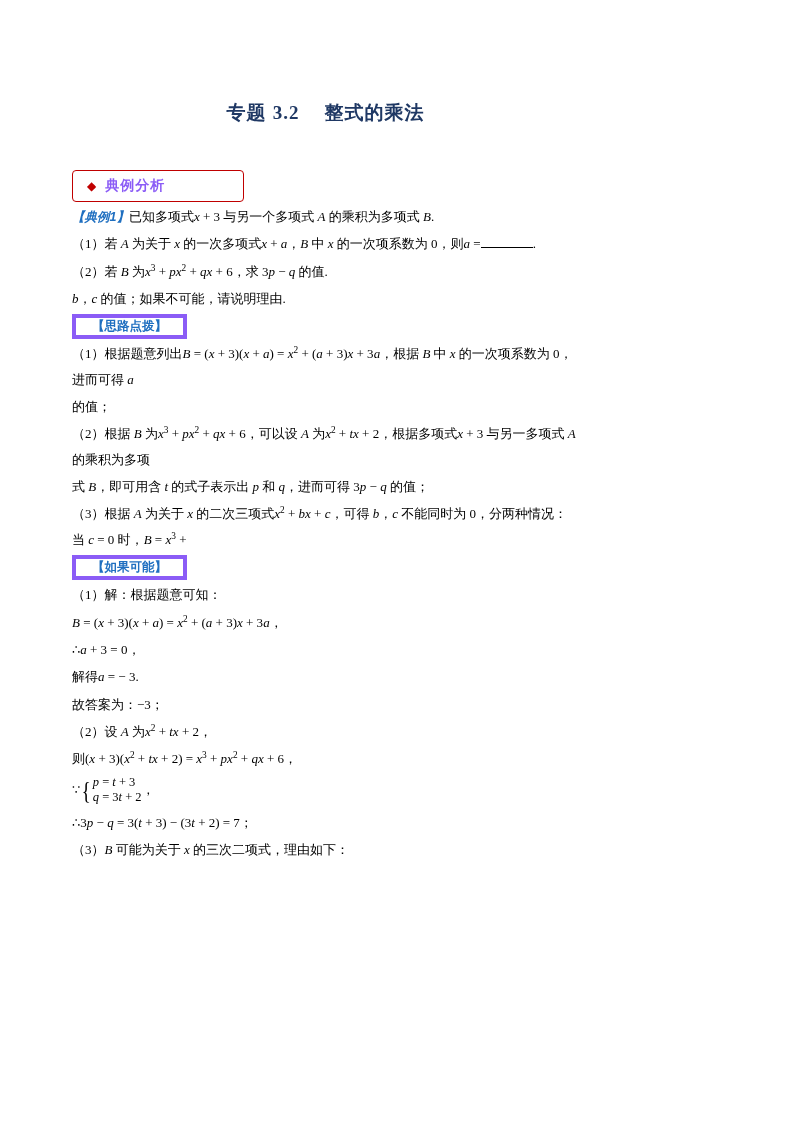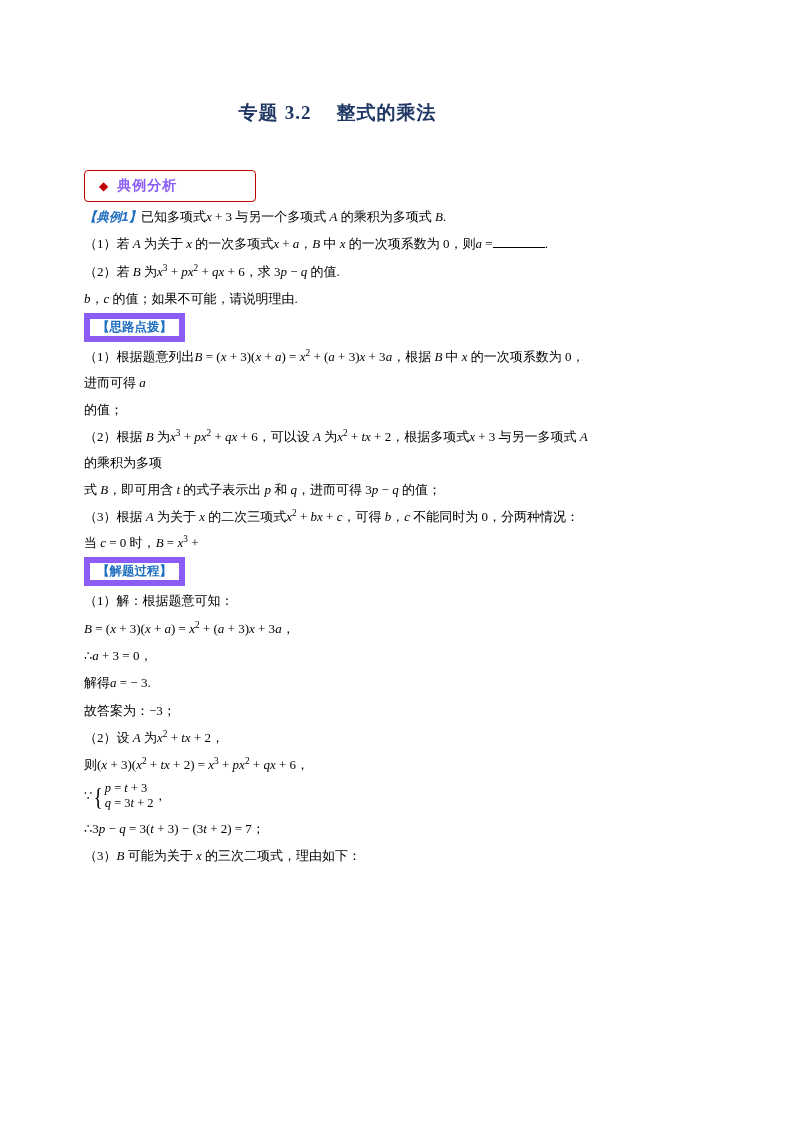--- a/index.html
+++ b/index.html
@@ -10,21 +10,21 @@
   body {
     width: 793px;
     height: 1122px;
     font-family: "Liberation Serif", serif;
     color: #000000;
     position: relative;
     overflow: hidden;
   }
   .page {
     position: absolute;
-    left: 16px; top: 0;
+    left: 4px; top: 0;
     width: 643px;
     height: 1122px;
     box-sizing: border-box;
     padding: 0 68px;
   }
   .doc-title {
     text-align: center;
     font-family: "Liberation Sans", sans-serif;
     font-weight: bold;
     font-size: 19px;
@@ -80,22 +80,22 @@
   }
   .blue-label {
     color: #1f6fc0;
     font-weight: bold;
     font-family: "Liberation Sans", sans-serif;
     font-size: 12.5px;
     font-style: italic;
   }
   .hl-box {
     display: inline-block;
-    border: 6px solid #8b5cf6;
-    padding: 1px 7px;
+    border: 4px solid #8b5cf6;
+    padding: 1px 16px;
     color: #1f6fc0;
     font-weight: bold;
     font-family: "Liberation Sans", sans-serif;
     font-size: 12.5px;
     line-height: 1.2;
   }
   p.line {
     font-size: 13px;
     line-height: 1.95;
     margin: 0 0 2px 0;
@@ -188,21 +188,21 @@
     <span>（2）根据 <i class="v">B</i> 为<i class="v">x</i><sup>3</sup> + <i class="v">px</i><sup>2</sup> + <i class="v">qx</i> + 6，可以设 <i class="v">A</i> 为<i class="v">x</i><sup>2</sup> + <i class="v">tx</i> + 2，根据多项式<i class="v">x</i> + 3 与另一多项式 <i class="v">A</i> 的乘积为多项</span>
   </p>
   <p class="line">
     <span>式 <i class="v">B</i>，即可用含 <i class="v">t</i> 的式子表示出 <i class="v">p</i> 和 <i class="v">q</i>，进而可得 3<i class="v">p</i> − <i class="v">q</i> 的值；</span>
   </p>
   <p class="line">
     <span>（3）根据 <i class="v">A</i> 为关于 <i class="v">x</i> 的二次三项式<i class="v">x</i><sup>2</sup> + <i class="v">bx</i> + <i class="v">c</i>，可得 <i class="v">b</i>，<i class="v">c</i> 不能同时为 0，分两种情况：当 <i class="v">c</i> = 0 时，<i class="v">B</i> = <i class="v">x</i><sup>3</sup> +</span>
   </p>
 
   <p class="line mt8">
-    <span class="hl-box">【解题过程】</span>
+    <span class="hl-box">【如果可能】</span>
   </p>
 
   <p class="line mt6">
     <span>（1）解：根据题意可知：</span>
   </p>
   <p class="line">
     <span><i class="v">B</i> = (<i class="v">x</i> + 3)(<i class="v">x</i> + <i class="v">a</i>) = <i class="v">x</i><sup>2</sup> + (<i class="v">a</i> + 3)<i class="v">x</i> + 3<i class="v">a</i>，</span>
   </p>
   <p class="line">
     <span>∴<i class="v">a</i> + 3 = 0，</span>

